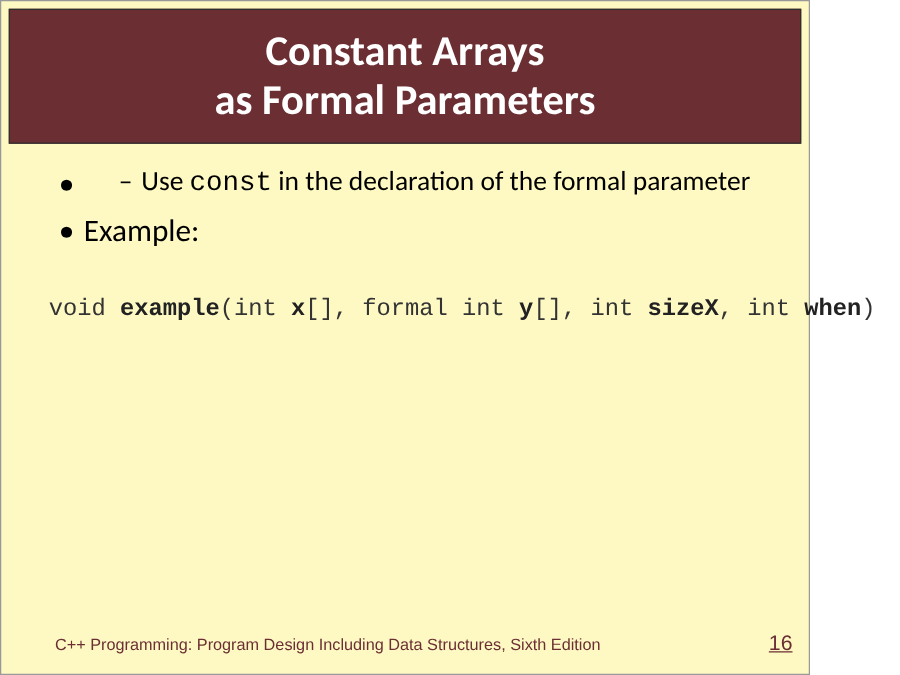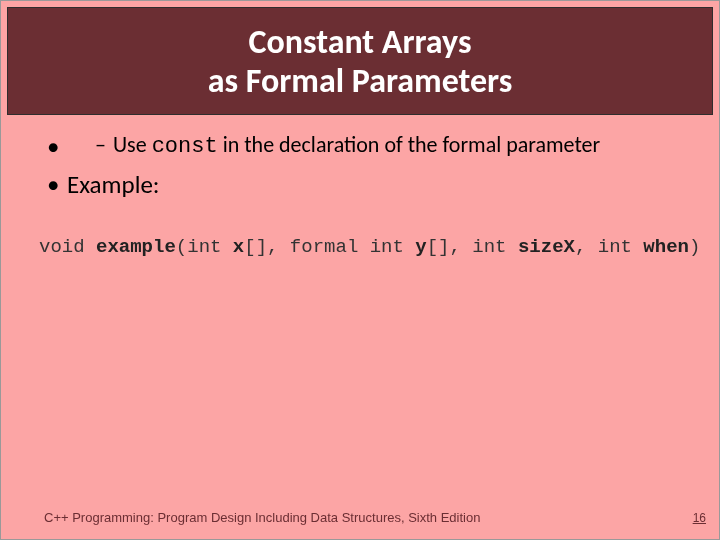--- a/index.html
+++ b/index.html
@@ -3,25 +3,25 @@
 <meta charset="utf-8">
 <style>
   * { margin: 0; padding: 0; box-sizing: border-box; }
   html, body { width: 720px; height: 540px; overflow: hidden; }
   body {
     font-family: Calibri, "Segoe UI", Arial, sans-serif;
     background: #ffffff;
     position: relative;
   }
   .slide {
-    width: 720px;
+    width: 648px;
     height: 540px;
     border: 1px solid #999;
     position: relative;
-    background: #fca5a5;
+    background: #fef9c3;
   }
   .title-bar {
     margin: 6px 6px 0 6px;
     background: #6b2e33;
     border: 1px solid #2e2e2e;
     height: 108px;
     display: flex;
     align-items: center;
     justify-content: center;
   }
@@ -93,21 +93,21 @@
     width: 100%;
     padding: 0 28px;
     display: flex;
     justify-content: space-between;
     align-items: baseline;
     color: #6b2e33;
     font-family: Arial, sans-serif;
     margin-top: 11px;
   }
   .footer-left { font-size: 13px; }
-  .footer-right { font-size: 12px; text-decoration: underline; }
+  .footer-right { font-size: 17px; text-decoration: underline; }
 </style>
 </head>
 <body>
 
 <div class="slide">
 
   <div class="title-bar">
     <div class="title-text">Constant Arrays
 as Formal Parameters</div>
   </div>

